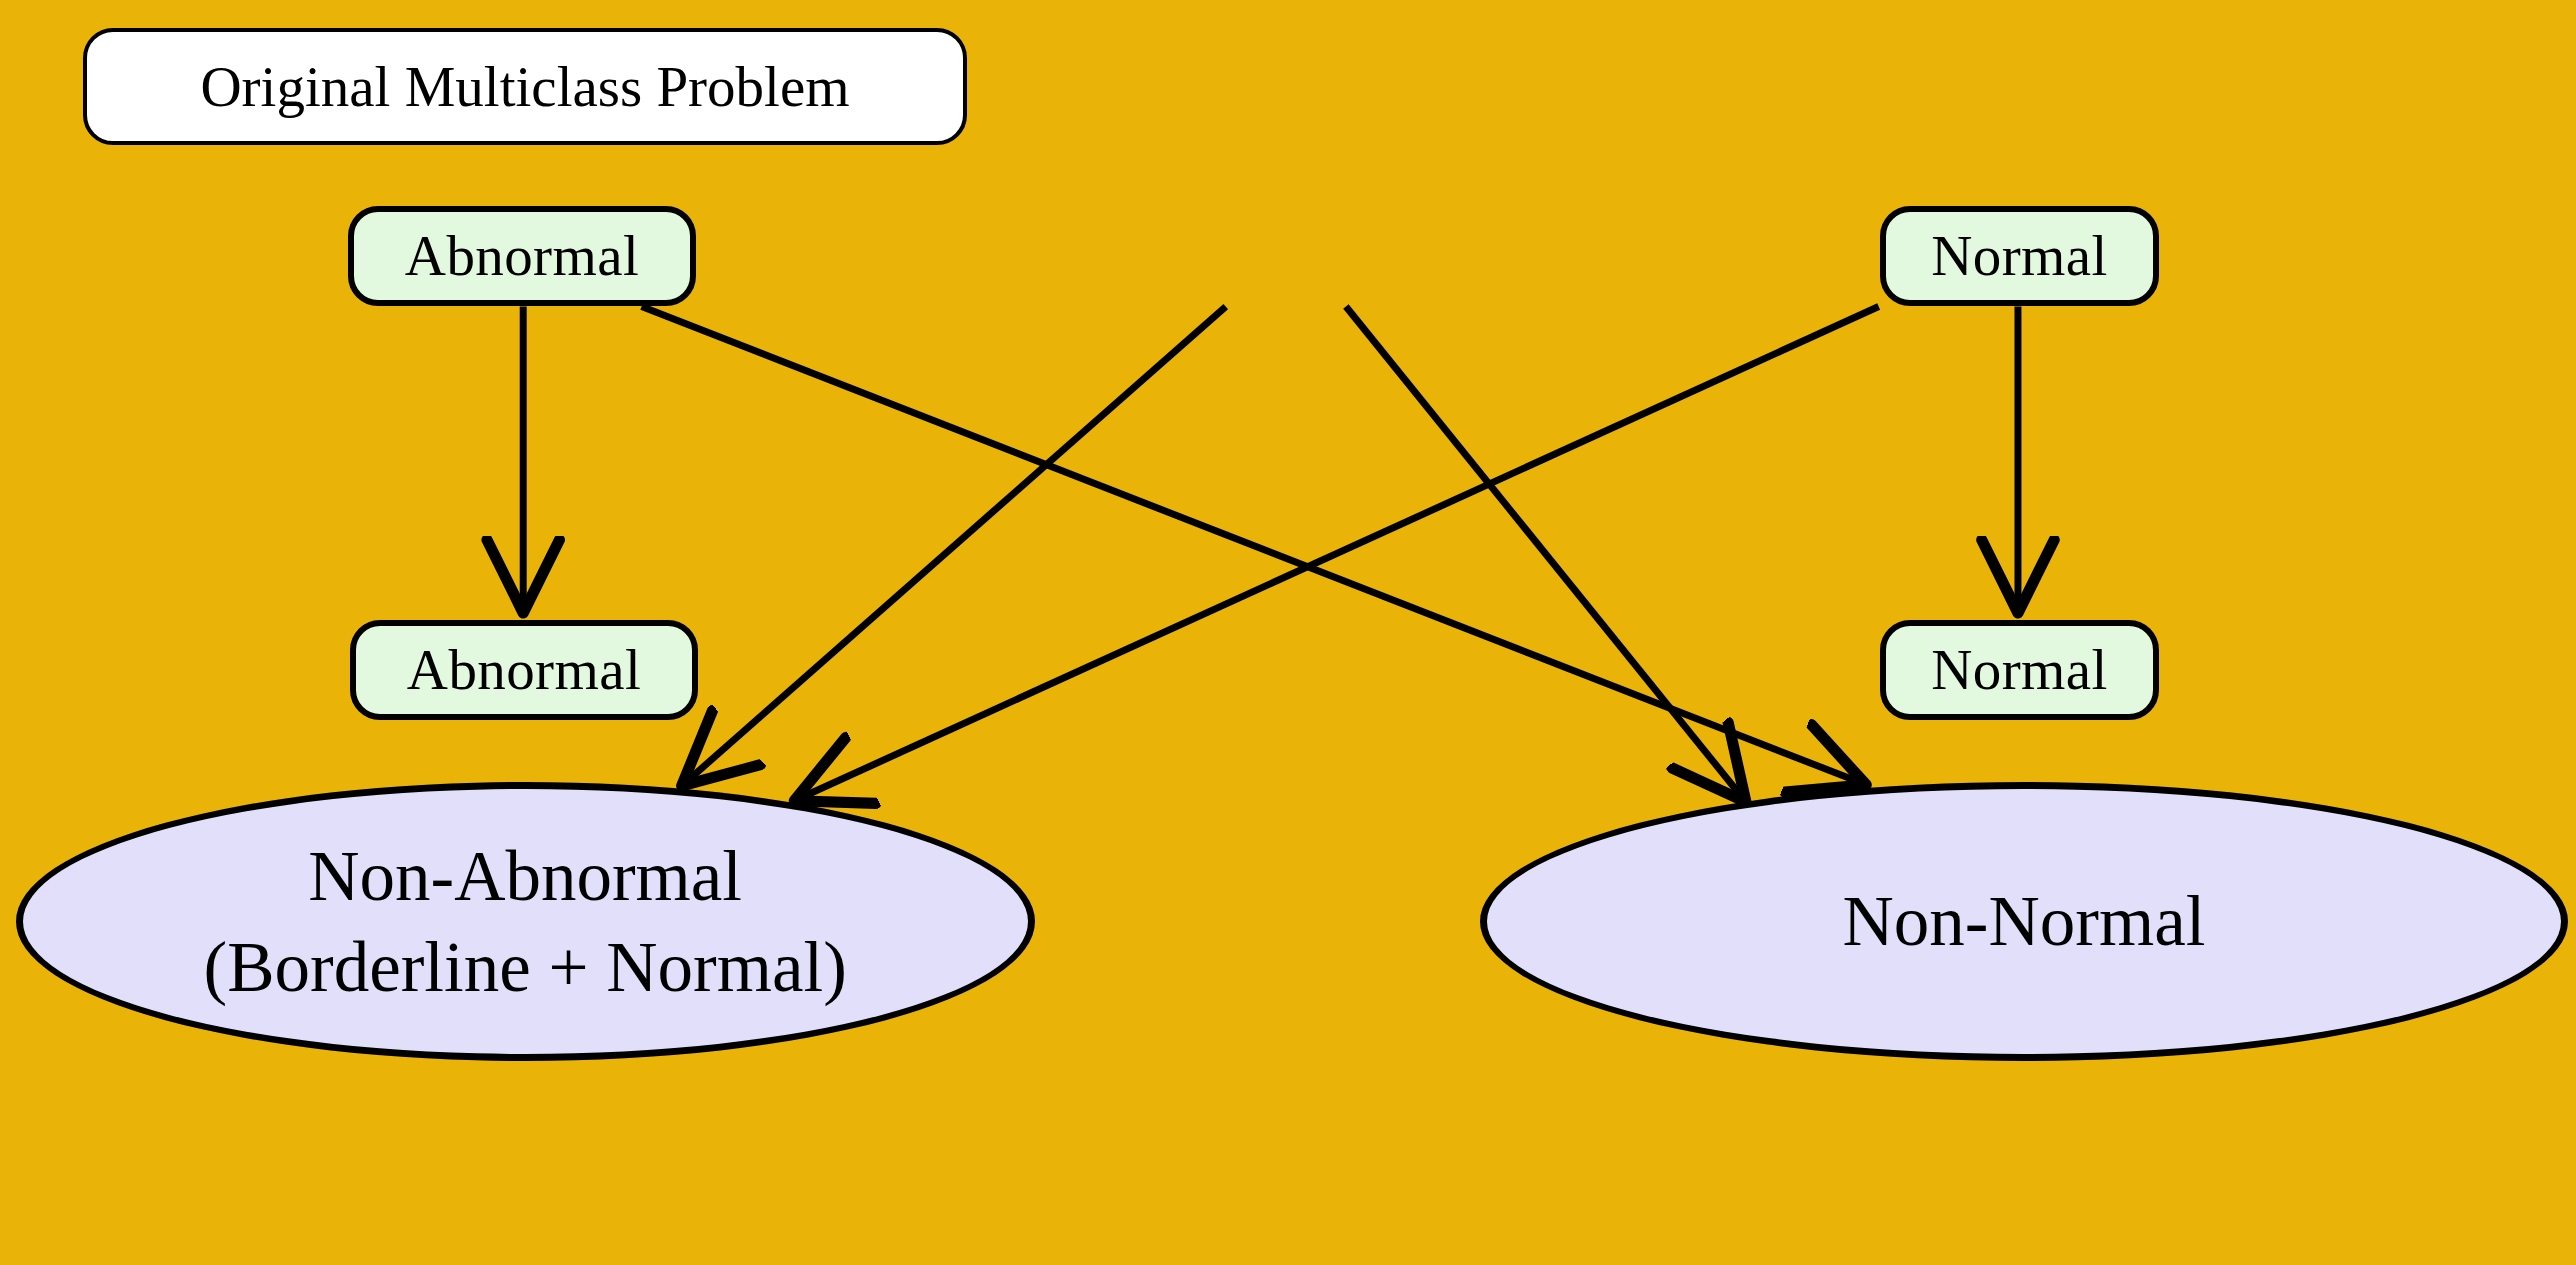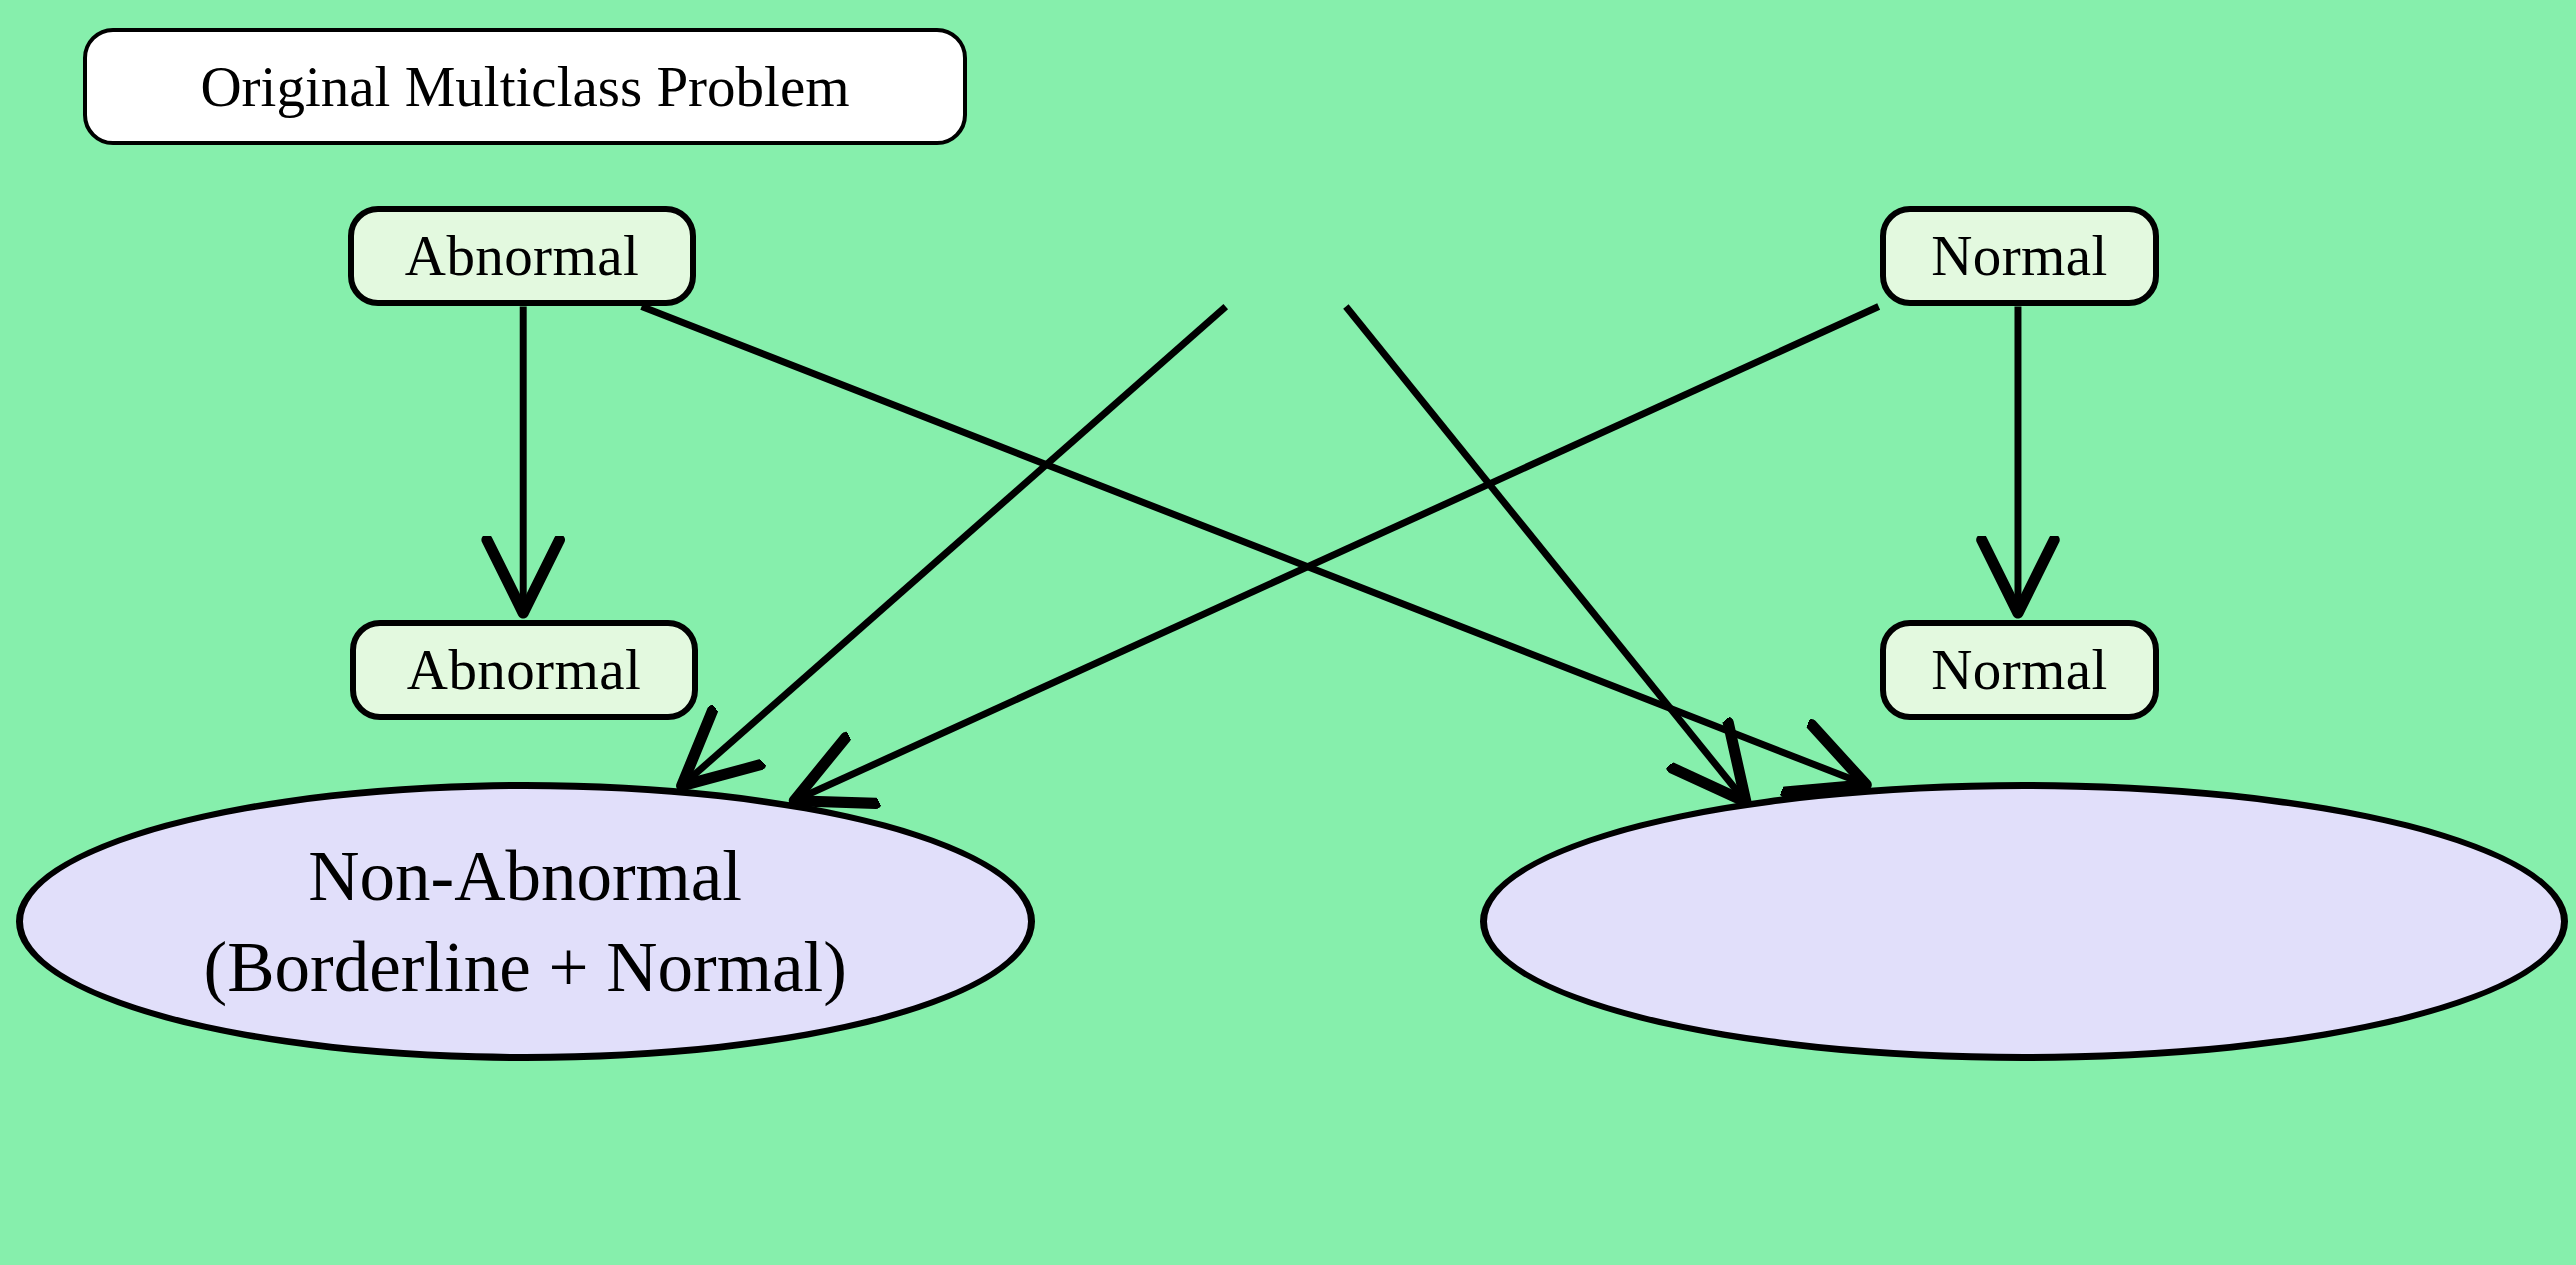--- a/index.html
+++ b/index.html
@@ -7,21 +7,21 @@
     padding: 0;
     background: #ffffff;
   }
   body {
     font-family: "Liberation Serif", "DejaVu Serif", serif;
   }
   #canvas {
     position: relative;
     width: 2576px;
     height: 1266px;
-    background: #86efac;
+    background: #eab308;
     overflow: hidden;
   }
   #edges {
     position: absolute;
     left: 0;
     top: 0;
     width: 2576px;
     height: 1266px;
   }
   .node {
@@ -109,20 +109,20 @@
 
   <div class="node ellipse" style="left:15.7px; top:782px; width:1019px; height:279px;">
     <span class="lines">
       <span>Non-Abnormal</span><br>
       <span>(Borderline + Normal)</span>
     </span>
   </div>
 
   <div class="node ellipse" style="left:1480px; top:782px; width:1088px; height:279px;">
     <span class="lines">
-      <br>
+      <span>Non-Normal</span><br>
     </span>
   </div>
 
 
 
 </div>
 
 
 </body></html>

